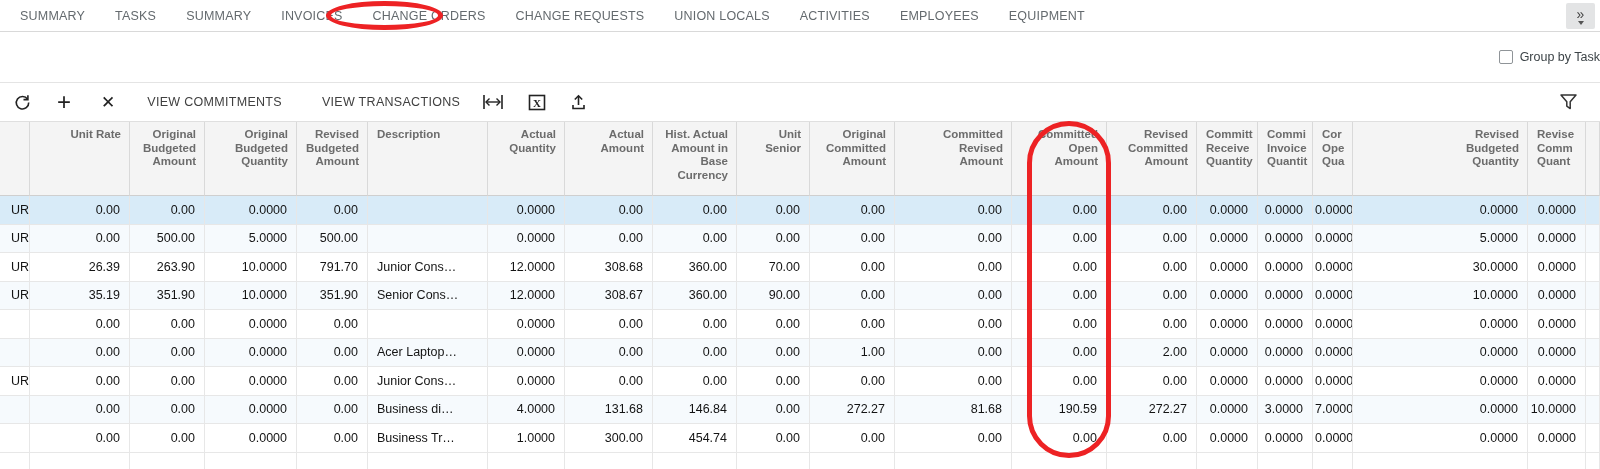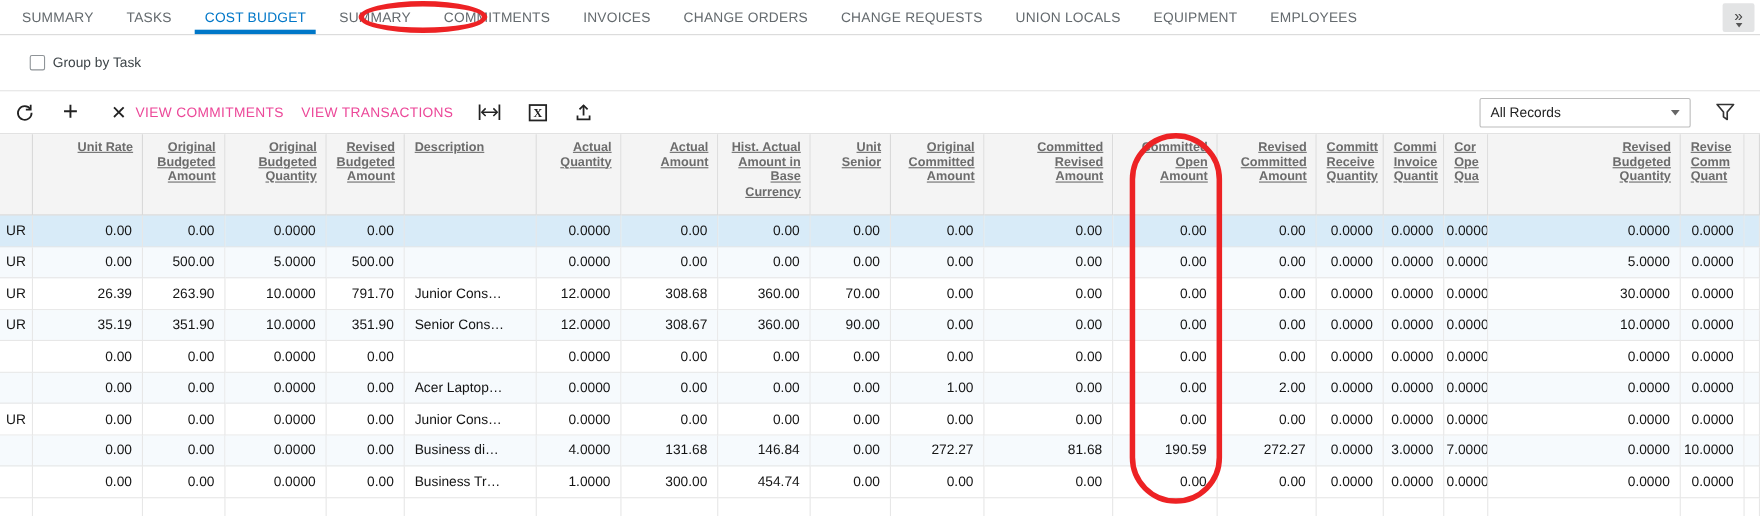--- a/index.html
+++ b/index.html
@@ -22,81 +22,80 @@
     content:""; position:absolute; left:6px; right:6px; bottom:0; height:4px; background:#0077c8;
   }
   .tab-overflow {
     position:absolute; right:5px; top:3px; width:29px; height:26px; background:#e3e4e5;
     border-radius:2px; display:flex; flex-direction:column; align-items:center; justify-content:center;
     cursor:pointer; color:#444;
   }
   .tab-overflow .chev { font-size:14px; line-height:12px; }
   .tab-overflow .tri { width:0; height:0; border-left:3.5px solid transparent; border-right:3.5px solid transparent; border-top:4px solid #555; margin-top:1px; }
   
-  .grouprow { height:51px; border-bottom:1px solid #e4e4e4; display:flex; align-items:center; padding-left:27px; }
+  .grouprow { height:51px; border-bottom:1px solid #e4e4e4; display:flex; align-items:center; padding-left:27px;justify-content:flex-end; }
   .checkbox { width:14px; height:14px; border:1px solid #8f9498; border-radius:2px; background:#fff; margin-right:7px; cursor:pointer; }
   .grouplabel { font-size:12.5px; color:#3d4448; }
   
   .toolbar { height:39px; border-bottom:1px solid #dfdfdf; display:flex; align-items:center; padding:0 22px 0 12px; }
   .tbtn { display:flex; align-items:center; justify-content:center; cursor:pointer; color:#1c1c1c; }
   .icon-refresh { margin-left:2px; }
   .icon-add { margin-left:26px; font-size:24px; font-weight:300; line-height:20px; color:#222; }
   .icon-del { margin-left:30px; font-size:17px; color:#222; }
-  .txtbtn { font-size:12.5px; letter-spacing:.3px; color:#ec4899; padding:6px 8px; white-space:nowrap; }
+  .txtbtn { margin-left:24px; font-size:12.5px; letter-spacing:.3px; color:#404040; padding:6px 8px; white-space:nowrap; }
   .icon-fit { margin-left:14px; }
   .icon-xls { margin-left:24px; }
   .icon-exp { margin-left:24px; }
   .spacer { flex:1; }
   .select {
     width:192px; height:27px; border:1px solid #bcbcbc; border-radius:2px; background:#fff;
     display:flex; align-items:center; padding:0 9px; cursor:pointer;
   }
   .select .val { font-size:12.5px; color:#222; flex:1; }
   .select .caret { width:0; height:0; border-left:4px solid transparent; border-right:4px solid transparent; border-top:5px solid #666; }
   .icon-funnel { margin-left:22px; cursor:pointer; }
   
   table { border-collapse:separate; border-spacing:0; table-layout:fixed; width:1600px; }
   th {
     background:#f4f4f4; border-right:1px solid #d9d9d9; border-bottom:1px solid #cfcfcf;
     vertical-align:top; padding:6px 8px 0 4px; font-size:11.5px; font-weight:bold; color:#6c6c6c;
     height:74px; text-align:right; overflow:hidden; white-space:nowrap;
   }
   th.al { text-align:left; padding-left:9px; }
-  th .hl { line-height:13.5px;text-decoration:underline; }
+  th .hl { line-height:13.5px; }
   td {
     border-right:1px solid #e7e7e7; border-bottom:1px solid #e7e7e7;
     font-size:12.5px; color:#141414; text-align:right; padding:0 9px 0 2px;
     white-space:nowrap; overflow:hidden; height:28.5px;
   }
   td.al { text-align:left; padding:0 2px 0 9px; }
-  td.uom { text-align:center; padding:0; }
+  td.uom { text-align:right; padding:0; }
   tr.stripe td { background:#f6fafd; }
   tr.sel td { background:#d8ebf8; }
   tr.partial td { height:17px; border-bottom:none; }
   
   .ann { position:absolute; border:5px solid #ed2224; pointer-events:none; z-index:9; }
   .ann-tab { left:326px; top:1px; width:117px; height:29px; border-radius:50%; }
   .ann-col { left:1027px; top:121px; width:84px; height:337px; border-radius:42px; }
   svg { display:block; }
 </style>
 </head>
 <body>
 
 <div class="tabbar">
   <div class="tab">SUMMARY</div>
     <div class="tab">TASKS</div>
-    <div class="tab active">COST BUDGET</div>
     <div class="tab">SUMMARY</div>
-    <div class="tab">COMMITMENTS</div>
     <div class="tab">INVOICES</div>
     <div class="tab">CHANGE ORDERS</div>
     <div class="tab">CHANGE REQUESTS</div>
     <div class="tab">UNION LOCALS</div>
+    <div class="tab">ACTIVITIES</div>
+    <div class="tab">EMPLOYEES</div>
     <div class="tab">EQUIPMENT</div>
-    <div class="tab">EMPLOYEES</div>
     <div class="tab-overflow">
     <span class="chev">»</span>
     <span class="tri"></span>
   </div>
 </div>
 
 <div class="grouprow">
   <span class="checkbox"></span>
   <span class="grouplabel">Group by Task</span>
 </div>
@@ -128,24 +127,20 @@
     </svg>
   </span>
   <span class="tbtn icon-exp">
     <svg width="17" height="17" viewBox="0 0 17 17">
       <line x1="8.5" y1="2" x2="8.5" y2="11" stroke="#222" stroke-width="1.6"></line>
       <path d="M4.8 5.5 L8.5 1.8 L12.2 5.5" fill="none" stroke="#222" stroke-width="1.6"></path>
       <path d="M3 11 L3 14.5 L14 14.5 L14 11" fill="none" stroke="#222" stroke-width="1.6"></path>
     </svg>
   </span>
   <span class="spacer"></span>
-  <span class="select">
-    <span class="val">All Records</span>
-    <span class="caret"></span>
-  </span>
   <span class="tbtn icon-funnel">
     <svg width="19" height="18" viewBox="0 0 19 18">
       <path d="M2 2 L17 2 L11.2 8.8 L11.2 15.6 L7.8 13.2 L7.8 8.8 Z" fill="none" stroke="#333" stroke-width="1.5" stroke-linejoin="round"></path>
     </svg>
   </span>
 </div>
 
 <table>
   <colgroup>
       <col style="width: 30px;">

